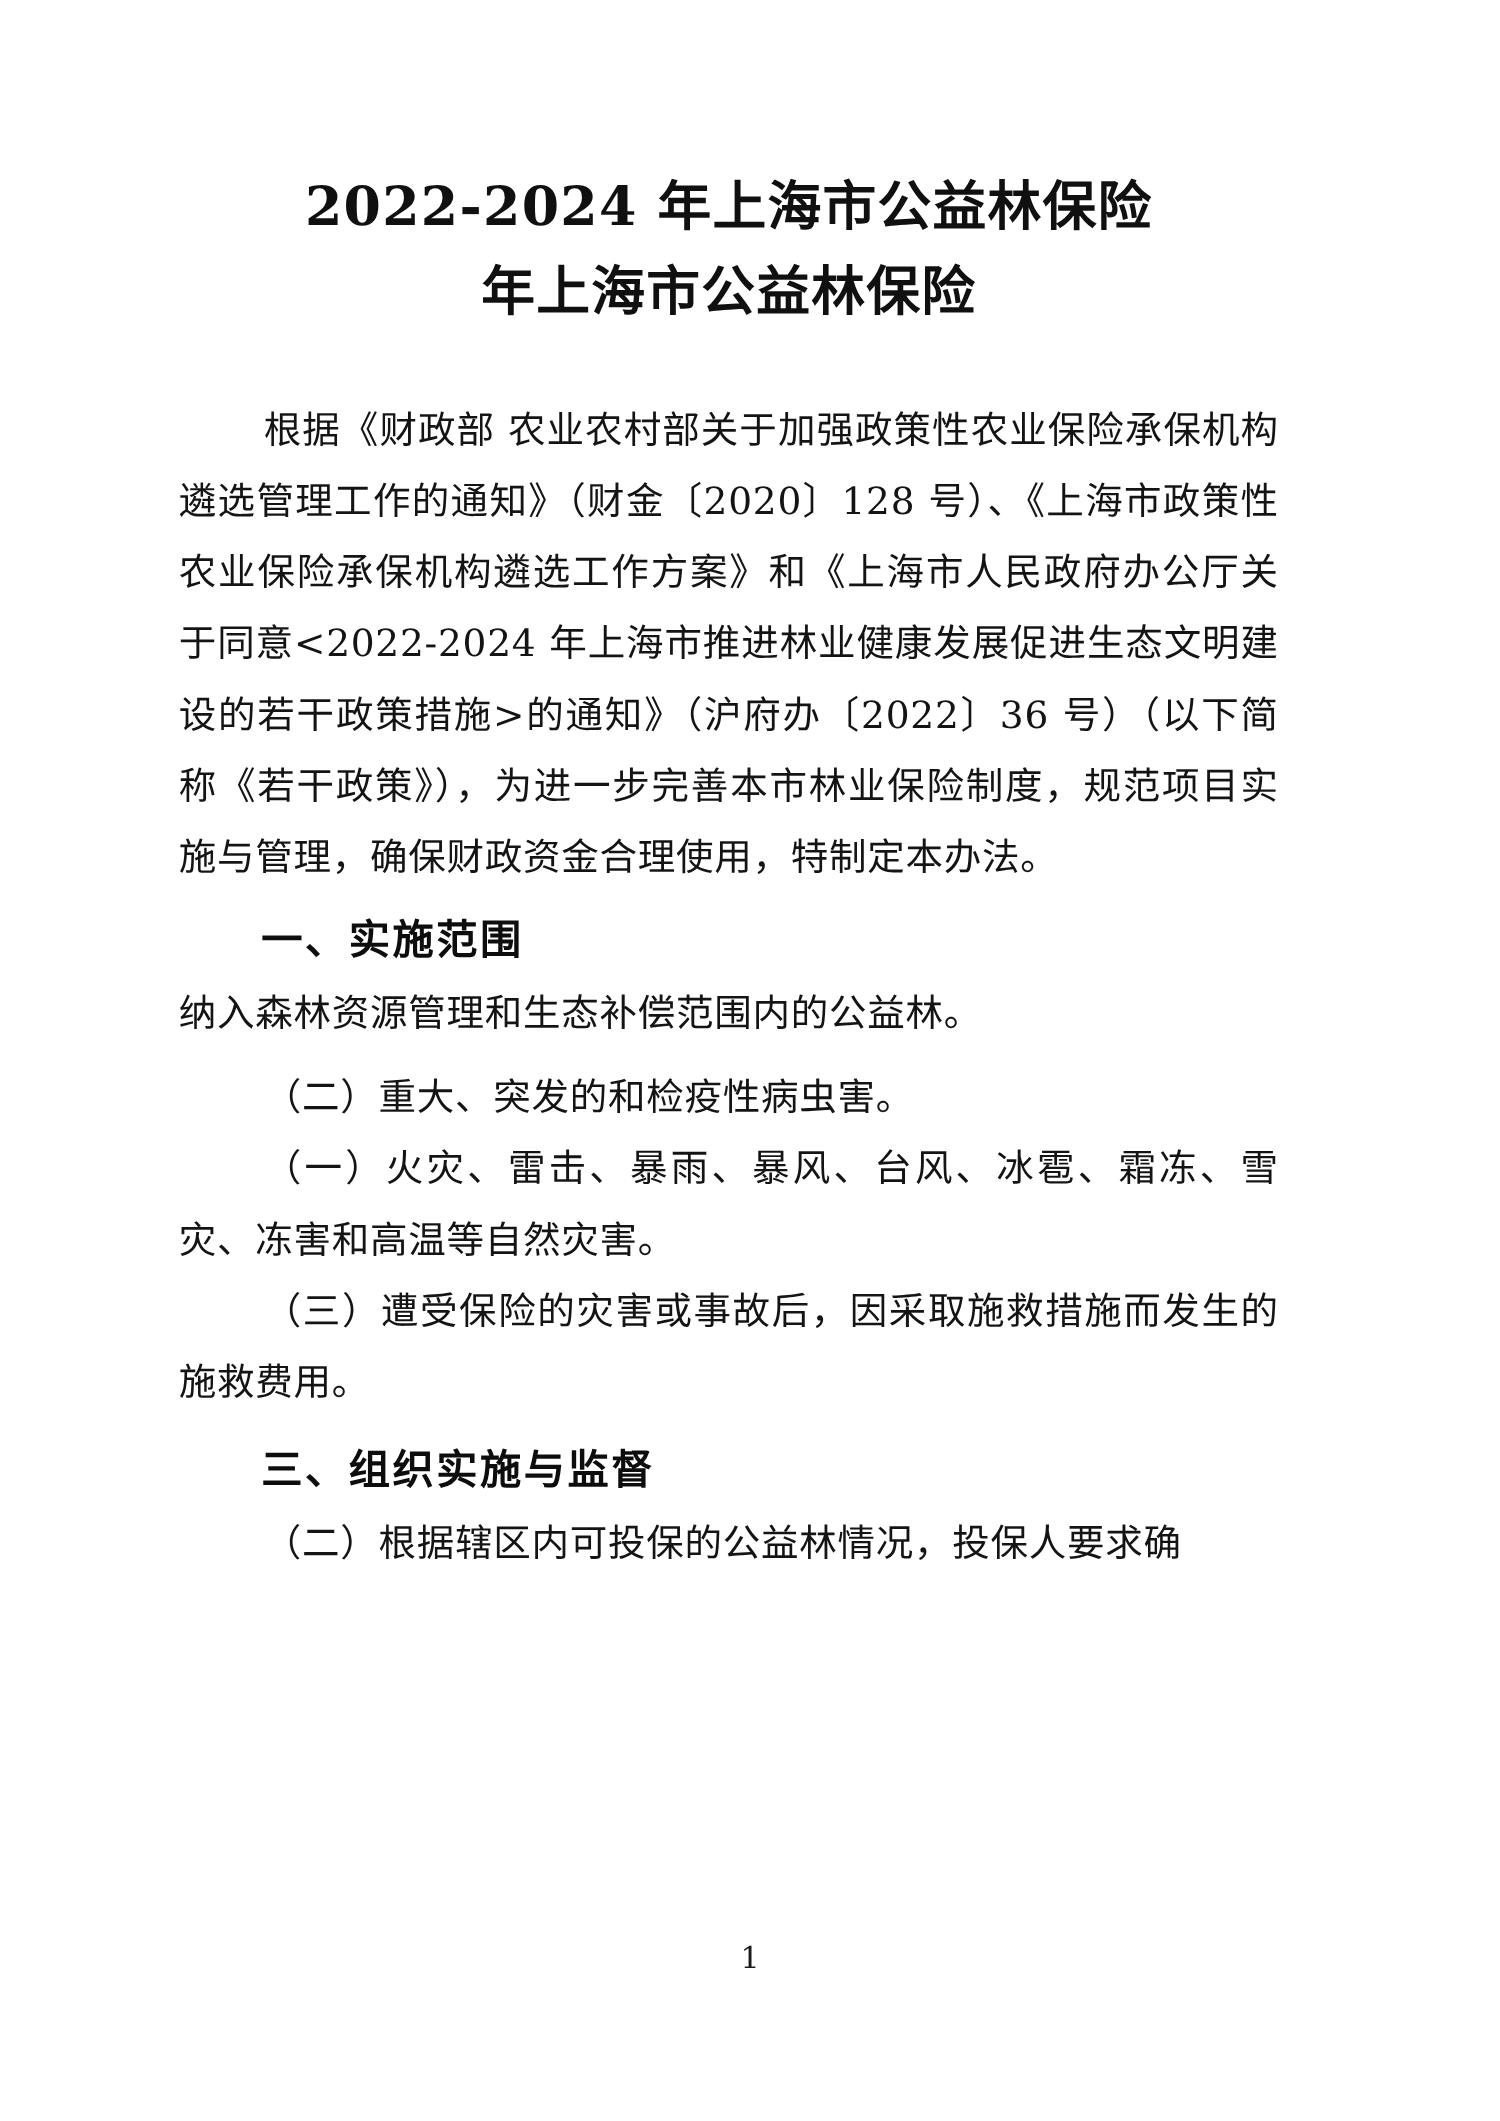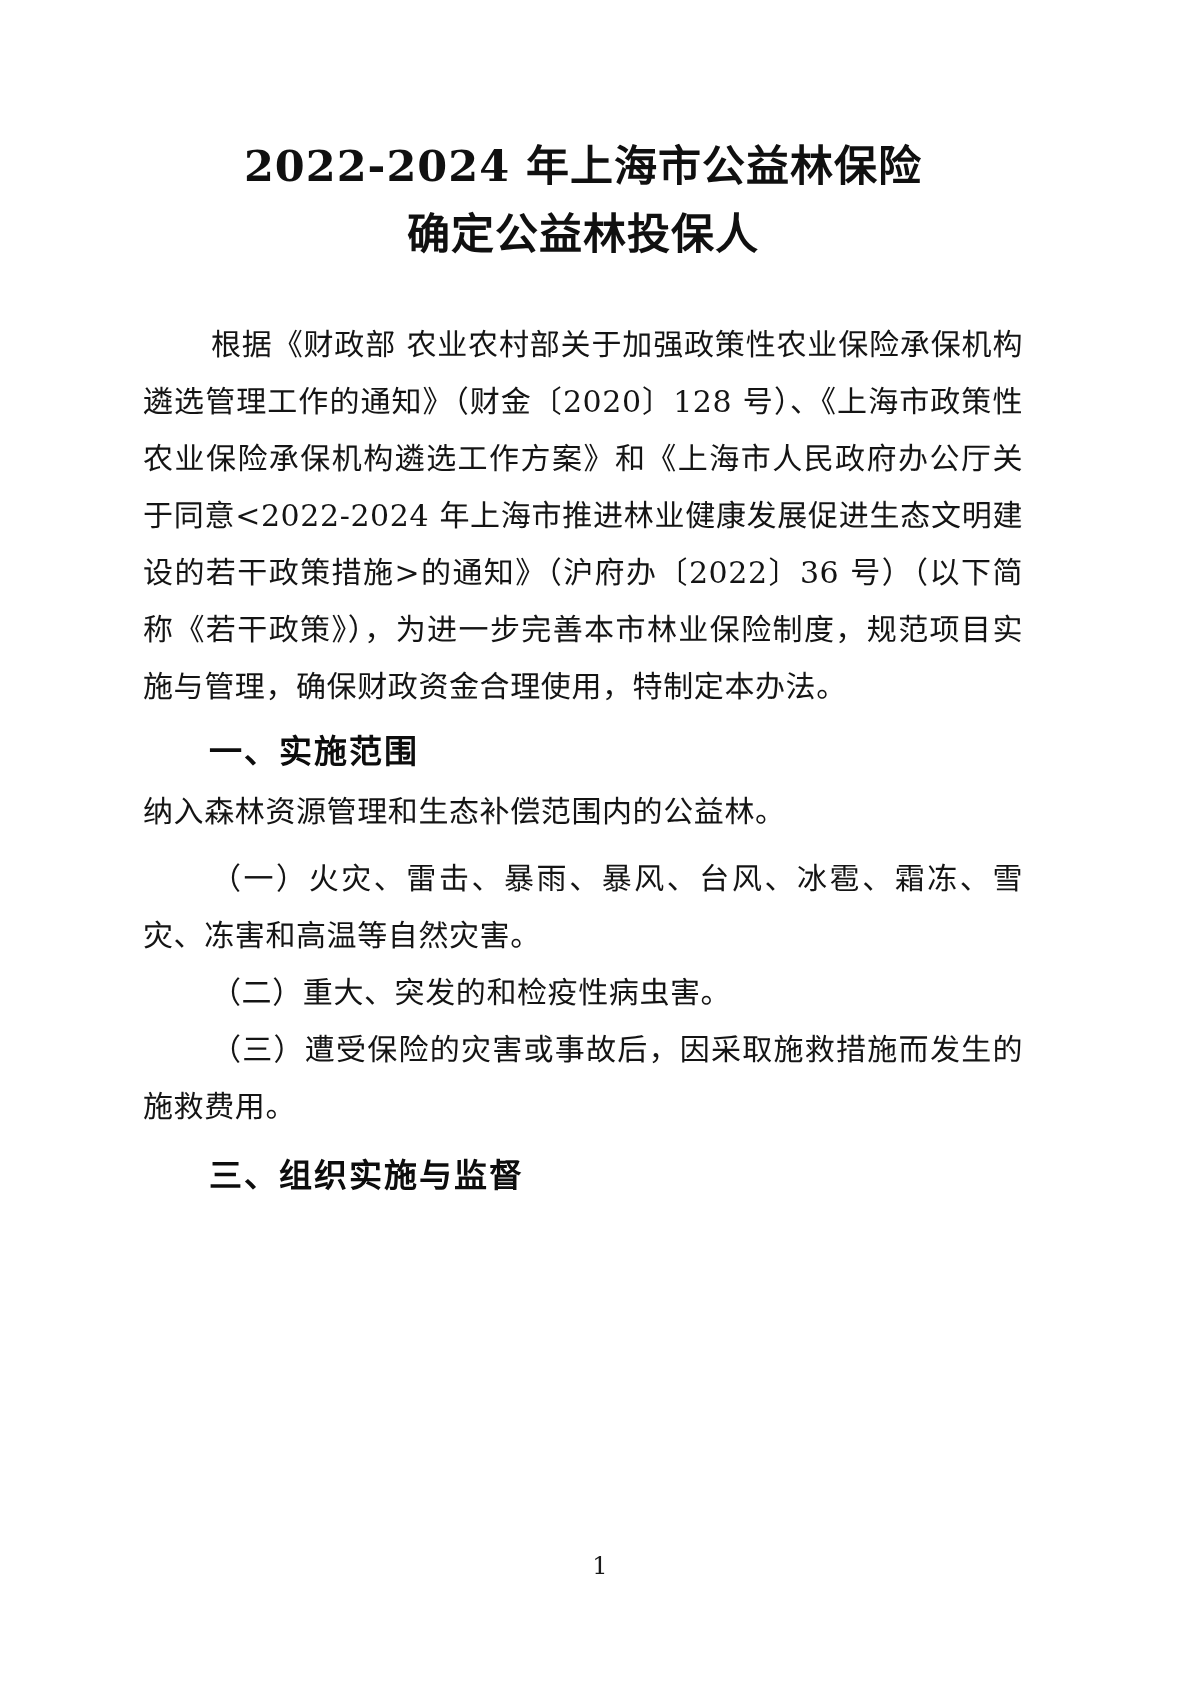--- a/index.html
+++ b/index.html
@@ -96,40 +96,41 @@
 </style>
 </head>
 <body>
 
 <div class="page">
 
   <div class="content">
 
     <h1 class="doc-title">
       <span class="title-line">2022-2024 年上海市公益林保险</span>
-      <span class="title-line">确定公益林投保人</span>
+      <span class="title-line">年上海市公益林保险</span>
     </h1>
 
     <div class="body-block">
 
       <p class="para">根据《财政部 农业农村部关于加强政策性农业保险承保机构遴选管理工作的通知》（财金〔2020〕128 号）、《上海市政策性农业保险承保机构遴选工作方案》和《上海市人民政府办公厅关于同意&lt;2022-2024 年上海市推进林业健康发展促进生态文明建设的若干政策措施&gt;的通知》（沪府办〔2022〕36 号）（以下简称《若干政策》），为进一步完善本市林业保险制度，规范项目实施与管理，确保财政资金合理使用，特制定本办法。</p>
 
       <div class="gap-sm"></div>
 
       <h2 class="section-heading">一、实施范围</h2>
       <p class="para noindent">纳入森林资源管理和生态补偿范围内的公益林。</p>
 
       <div class="gap-md"></div>
 
+      <p class="para">（二）重大、突发的和检疫性病虫害。</p>
       <p class="para">（一）火灾、雷击、暴雨、暴风、台风、冰雹、霜冻、雪灾、冻害和高温等自然灾害。</p>
-      <p class="para">（二）重大、突发的和检疫性病虫害。</p>
       <p class="para">（三）遭受保险的灾害或事故后，因采取施救措施而发生的施救费用。</p>
 
       <div class="gap-md"></div>
 
       <h2 class="section-heading">三、组织实施与监督</h2>
+      <p class="para">（二）根据辖区内可投保的公益林情况，投保人要求确</p>
 
     </div>
   </div>
 
   <div class="page-number">1</div>
 
 </div>
 
 </body></html>

